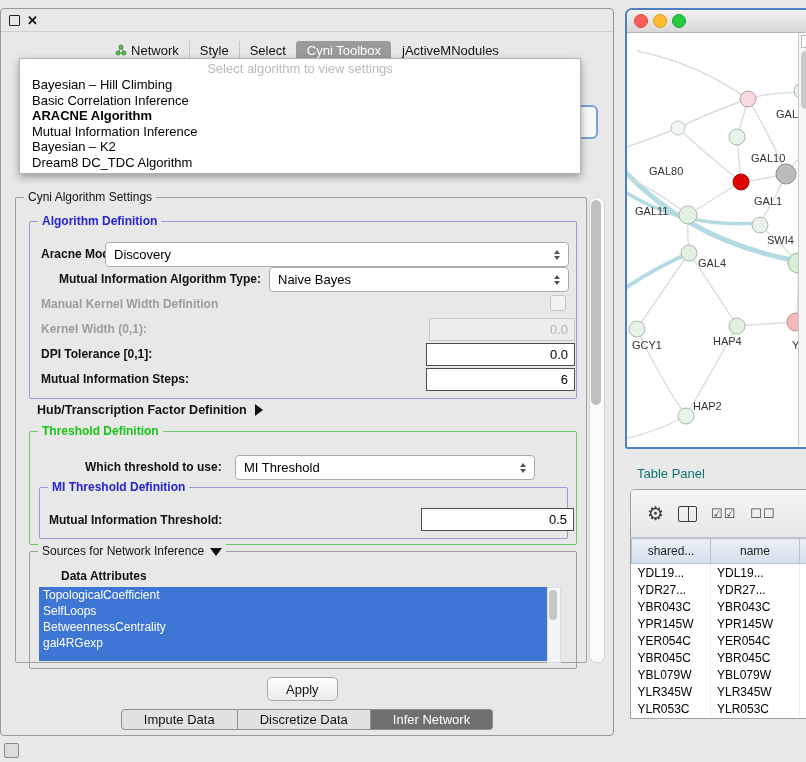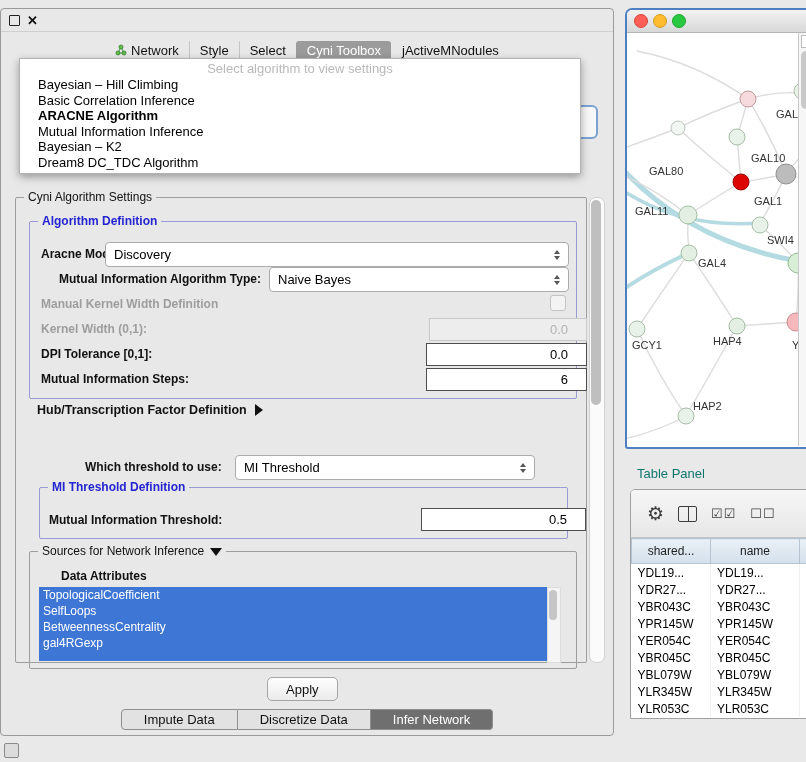--- a/index.html
+++ b/index.html
@@ -23,21 +23,21 @@
   .tab{display:flex;align-items:center;gap:4px;padding:2px 10px;border-left:1px solid #c6c6c6;cursor:default;white-space:nowrap;}
   .tab:first-child{border-left:none;}
   .tab.selected{background:#9b9b9b;color:#fff;border-radius:3px;border-left-color:transparent;}
   .tab.selected + .tab{border-left-color:transparent;}
 
   
   .popup{position:absolute;left:18px;top:49px;width:560px;background:#fff;
     border:1px solid #b3b3b3;box-shadow:0 3px 8px rgba(0,0,0,.35);z-index:10;
     font-size:13px;padding:1px 0 3px 0;}
   .popup-placeholder{color:#b9b9b9;text-align:center;line-height:17px;}
-  .popup-item{color:#000;line-height:15.5px;padding-left:18px;}
+  .popup-item{color:#000;line-height:15.5px;padding-left:12px;}
   .popup-item.bold{font-weight:bold;}
   .combo-fragment{position:absolute;left:563px;top:96px;width:30px;height:30px;
     border:2px solid #7aa3d4;border-radius:6px;background:#f7f7f7;z-index:3;}
 
   
   .group{position:absolute;border:1px solid #9e9e9e;border-radius:2px;}
   .group.blue{border-color:#9a9ad4;}
   .group.green{border-color:#6cc96c;}
   .gtitle{position:absolute;top:-8px;left:8px;background:#e8e8e8;padding:0 4px;
     font-size:12px;color:#111;white-space:nowrap;}
@@ -49,21 +49,21 @@
 
   
   .combo{position:absolute;height:23px;background:#fff;border:1px solid #ababab;
     border-radius:4px;display:flex;align-items:center;font-size:13px;color:#000;}
   .combo .val{flex:1;padding-left:8px;white-space:nowrap;overflow:hidden;}
   .arrows{width:16px;display:flex;flex-direction:column;align-items:center;gap:2px;padding-right:3px;}
   .tri-up{width:0;height:0;border-left:3.5px solid transparent;border-right:3.5px solid transparent;border-bottom:4px solid #555;}
   .tri-down{width:0;height:0;border-left:3.5px solid transparent;border-right:3.5px solid transparent;border-top:4px solid #555;}
 
   .field{position:absolute;height:21px;background:#fff;border:1px solid #4e4e4e;
-    font-size:13px;color:#000;display:flex;align-items:center;justify-content:flex-end;padding-right:18px;}
+    font-size:13px;color:#000;display:flex;align-items:center;justify-content:flex-end;padding-right:6px;}
   .field.dis{background:#ededed;border-color:#c9c9c9;color:#b2b2b2;}
   .check{position:absolute;width:14px;height:14px;border:1px solid #c3c3c3;background:#f3f3f3;border-radius:3px;}
 
   .tri-right{display:inline-block;width:0;height:0;border-top:6px solid transparent;
     border-bottom:6px solid transparent;border-left:8px solid #111;margin-left:8px;vertical-align:-2px;}
   .tri-dn{display:inline-block;width:0;height:0;border-left:6px solid transparent;
     border-right:6px solid transparent;border-top:8px solid #111;margin-left:6px;vertical-align:-1px;}
 
   
   .listbox{position:absolute;overflow:hidden;background:#fff;}
@@ -215,20 +215,23 @@
 
   <span class="lbl" style="left:40px;top:363px;">Mutual Information Steps:</span>
   <div class="field" style="left:425px;top:359px;width:141px;">
     <span>6</span>
   </div>
 
   <span class="lbl" style="left:36px;top:394px;font-size:12.5px;">
     <span>Hub/Transcription Factor Definition</span><span class="tri-right"></span>
   </span>
 
+  <div class="group green" style="left:28px;top:422px;width:546px;height:112px;">
+    <span class="gtitle green">Threshold Definition</span>
+  </div>
 
   <span class="lbl" style="left:84px;top:451px;">Which threshold to use:</span>
   <div class="combo" style="left:234px;top:446px;width:298px;">
     <span class="val">MI Threshold</span>
     <span class="arrows">
         <span class="tri-up"></span>
         <span class="tri-down"></span>
       </span>
   </div>
 

